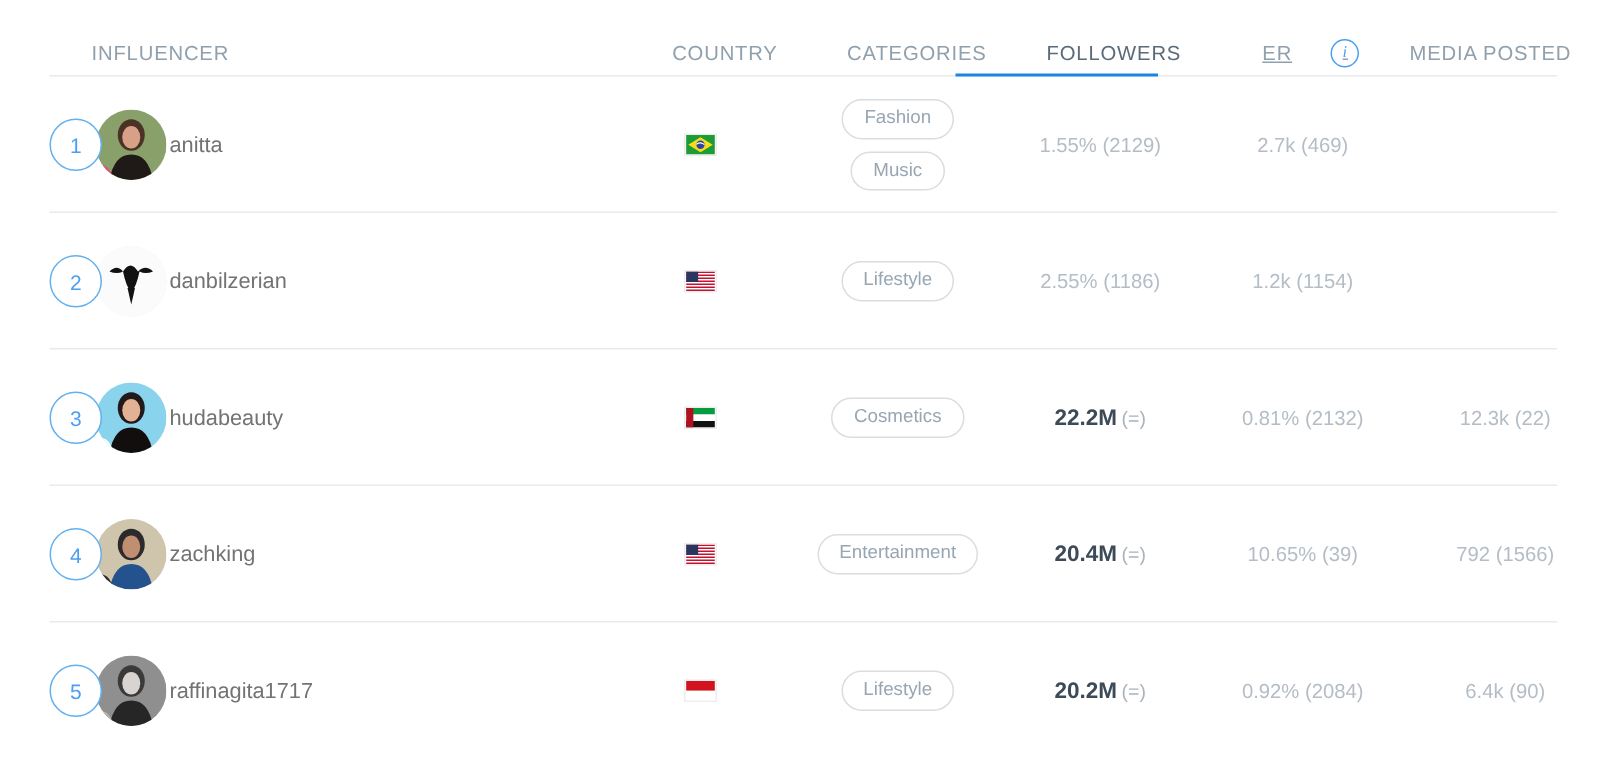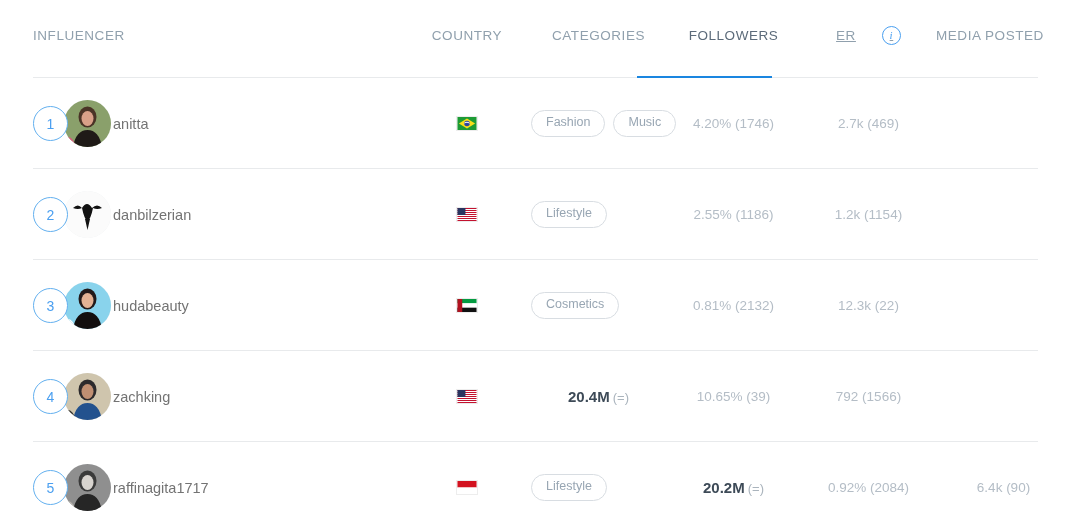--- a/index.html
+++ b/index.html
@@ -15,21 +15,22 @@
   .table-wrap {
     width: 1071px;
     height: 515px;
     background: #fff;
     position: relative;
   }
 
   
   .thead {
     position: relative;
-    height: 78px;
+    height: 51px;
+    padding-left: 28px;
   }
   .thead-inner {
     display: flex;
     align-items: center;
     height: 62px;
     padding-top: 8px;
   }
   .th {
     font-size: 13.5px;
     letter-spacing: 0.55px;
@@ -156,21 +157,21 @@
     width: 22px;
     height: 15px;
     display: block;
     border: 0.5px solid rgba(0,0,0,0.07);
   }
 
   
   .cell-categories {
     width: 135px;
     display: flex;
-    flex-direction: row;
+    flex-direction: column;
     align-items: center;
     gap: 8px;
   }
   .pill {
     border: 1px solid #d8dde2;
     border-radius: 20px;
     color: #98a6b3;
     font-size: 12.5px;
     padding: 5px 14px 6px;
     white-space: nowrap;
@@ -249,21 +250,21 @@
               <polygon points="11,1.7 20.4,7.5 11,13.3 1.6,7.5" fill="#f7dd19"></polygon>
               <circle cx="11" cy="7.5" r="3.2" fill="#2d44a0"></circle>
               <path d="M7.9 6.6 A5.2 5.2 0 0 1 14.1 6.9 L14.1 7.9 A5.2 5.2 0 0 0 7.9 7.6 Z" fill="#fff"></path>
             </svg>
           </span>
         </div>
         <div class="cell-categories">
           <span class="pill">Fashion</span>
           <span class="pill">Music</span>
         </div>
-        <div class="cell-er">4.20% (1746)</div>
+        <div class="cell-er">1.55% (2129)</div>
         <div class="cell-media">2.7k (469)</div>
         <div class="row-rule"></div>
       </div>
       <div class="row">
         <div class="cell-influencer">
           <div class="rank">2</div>
           <div class="avatar">
             <svg viewBox="0 0 47 47" xmlns="http://www.w3.org/2000/svg">
               <rect width="47" height="47" fill="#fbfbfb"></rect>
               <path d="M9 17 Q14 12 18 17 Q23 9 28 17 Q33 12 38 17 Q33 19 29 17 Q27 27 23.5 31 Q20 27 18 17 Q14 19 9 17 Z" fill="#121212"></path>
@@ -319,20 +320,21 @@
               <rect width="22" height="5" y="0" fill="#049b41"></rect>
               <rect width="22" height="5" y="5" fill="#ffffff"></rect>
               <rect width="22" height="5" y="10" fill="#111111"></rect>
               <rect width="5.5" height="15" fill="#b0111f"></rect>
             </svg>
           </span>
         </div>
         <div class="cell-categories">
           <span class="pill">Cosmetics</span>
         </div>
+        <div class="cell-followers"><span class="fol-main">22.2M</span><span class="fol-delta">(=)</span></div>
         <div class="cell-er">0.81% (2132)</div>
         <div class="cell-media">12.3k (22)</div>
         <div class="row-rule"></div>
       </div>
       <div class="row">
         <div class="cell-influencer">
           <div class="rank">4</div>
           <div class="avatar">
             <svg viewBox="0 0 47 47" xmlns="http://www.w3.org/2000/svg">
               <rect width="47" height="47" fill="#cfc5ad"></rect>
@@ -357,20 +359,23 @@
               <rect y="8.076923076923077" width="22" height="1.1538461538461537" fill="#ffffff"></rect>
               <rect y="9.23076923076923" width="22" height="1.1538461538461537" fill="#c3122f"></rect>
               <rect y="10.384615384615385" width="22" height="1.1538461538461537" fill="#ffffff"></rect>
               <rect y="11.538461538461538" width="22" height="1.1538461538461537" fill="#c3122f"></rect>
               <rect y="12.692307692307692" width="22" height="1.1538461538461537" fill="#ffffff"></rect>
               <rect y="13.846153846153847" width="22" height="1.1538461538461537" fill="#c3122f"></rect>
               <rect width="9.2" height="8.076923076923077" fill="#2a3560"></rect>
             </svg>
           </span>
         </div>
+        <div class="cell-categories">
+          <span class="pill">Entertainment</span>
+        </div>
         <div class="cell-followers"><span class="fol-main">20.4M</span><span class="fol-delta">(=)</span></div>
         <div class="cell-er">10.65% (39)</div>
         <div class="cell-media">792 (1566)</div>
         <div class="row-rule"></div>
       </div>
       <div class="row">
         <div class="cell-influencer">
           <div class="rank">5</div>
           <div class="avatar">
             <svg viewBox="0 0 47 47" xmlns="http://www.w3.org/2000/svg">

